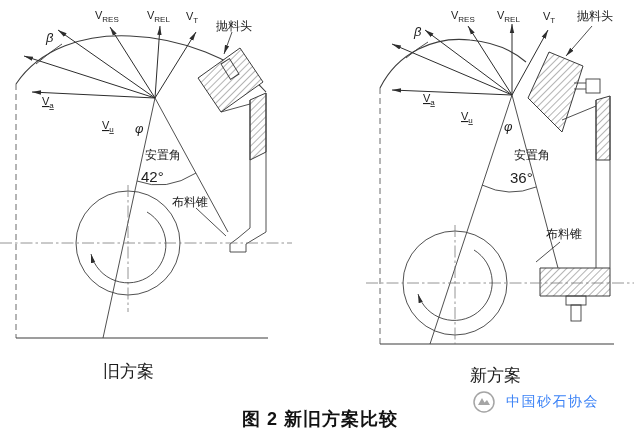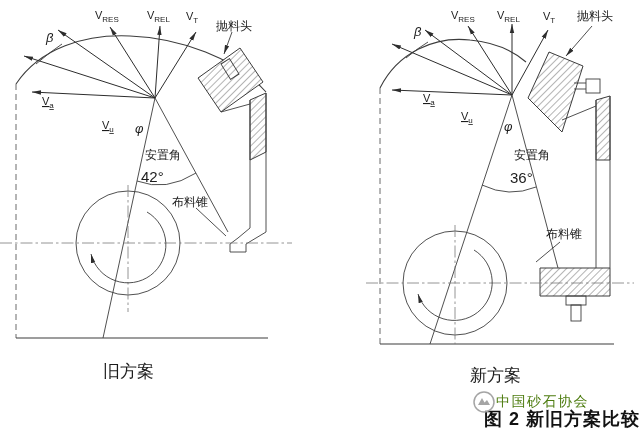--- a/index.html
+++ b/index.html
@@ -13,24 +13,24 @@
   .cline{stroke:#7a7a7a;stroke-width:0.8;stroke-dasharray:12 3 2.5 3;fill:none;}
   .vec{stroke:#2d2d2d;stroke-width:1;fill:none;}
   .hatched{fill:url(#hatch);stroke:#3c3c3c;stroke-width:1;}
   .t11{font-size:11px;}
   .t12{font-size:12px;}
   .t13{font-size:13px;font-style:italic;}
   .t15{font-size:15px;}
   .t17{font-size:17px;}
   .sub{font-size:8px;}
   .uline{text-decoration:underline;}
-  .caption{position:absolute;left:0;top:407px;width:640px;text-align:right;
+  .caption{position:absolute;left:0;top:407px;width:640px;text-align:center;
            font-weight:bold;font-size:18px;color:#121212;letter-spacing:1px;}
   .watermark{position:absolute;left:472px;top:390px;display:flex;align-items:center;
-             gap:0;color:#4d7c0f;font-size:14px;letter-spacing:1.5px;}
+             gap:10px;color:#3b82f6;font-size:14px;letter-spacing:1.5px;}
 </style>
 </head>
 <body>
 
 <svg id="drawing" width="640" height="447" viewBox="0 0 640 447">
   <defs>
     <pattern id="hatch" width="5" height="5" patternUnits="userSpaceOnUse" patternTransform="rotate(45)">
       <rect width="5" height="5" fill="#ffffff"></rect>
       <line x1="0" y1="0" x2="0" y2="5" stroke="#6a6a6a" stroke-width="1"></line>
     </pattern>

